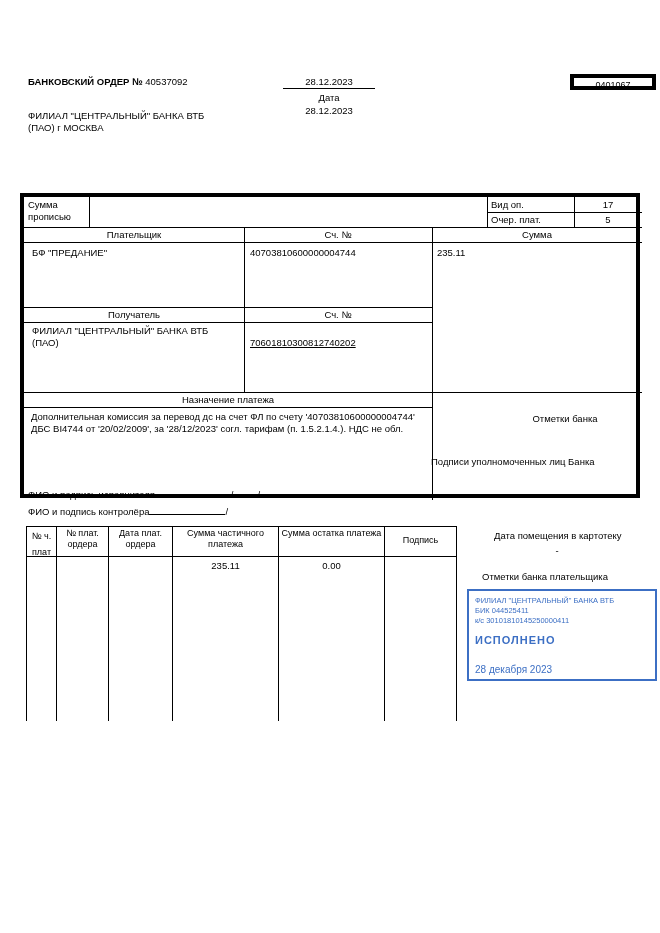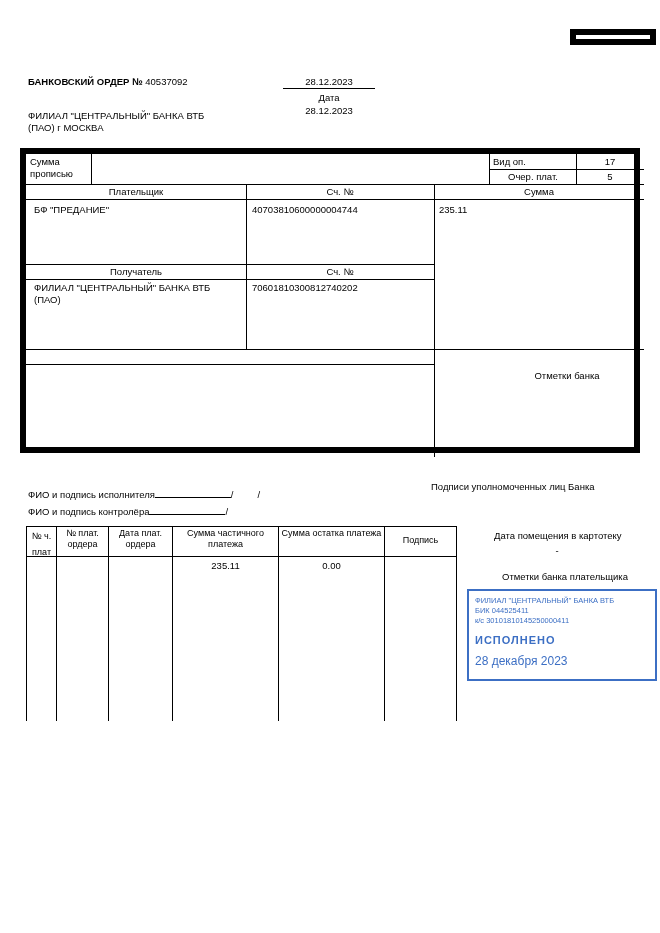--- a/index.html
+++ b/index.html
@@ -6,28 +6,28 @@
   .page {
     position:relative; width:660px; height:933px; background:#ffffff;
     font-family:"Liberation Sans", sans-serif; font-size:9.5px; color:#000;
     margin:0 auto; overflow:hidden;
   }
   .abs { position:absolute; }
   .lh { position:absolute; height:1px; background:#000; }
   .lv { position:absolute; width:1px; background:#000; }
   .center { text-align:center; }
   .bold { font-weight:bold; }
-  .box { box-sizing:border-box; border:6px solid #000000; }
+  .box { box-sizing:border-box; border:4px solid #000000;margin-top:45px; }
   .sig-line { display:inline-block; border-bottom:1px solid #000; height:10px; vertical-align:baseline; }
   .stamp {
     box-sizing:border-box; border:2px solid #3c6fc4; color:#3c6fc4;
     padding:5px 6px; font-size:7.5px; line-height:10px;
   }
   .stamp .status { font-size:11px; font-weight:bold; letter-spacing:1px; margin-top:9px; }
-  .stamp .sdate { margin-top:11px; font-size:12px; }
+  .stamp .sdate { margin-top:20px; font-size:10px; }
   .small { font-size:9px; }
 </style>
 </head>
 <body>
 
 <div class="page">
 
   <div class="abs box center small" style="left:570px;top:29px;width:86px;height:16px;line-height:14px;">
     <span>0401067</span>
   </div>
@@ -60,45 +60,47 @@
     <div class="lh" style="top:125px;left:0;width:408px;"></div>
     <div class="lh" style="top:195px;left:0;width:618px;"></div>
     <div class="lh" style="top:210px;left:0;width:408px;"></div>
 
     <div class="abs" style="left:4px;top:2px;line-height:12px;">
       <div>Сумма</div>
       <div>прописью</div>
     </div>
     <div class="abs" style="left:467px;top:2px;">Вид оп.</div>
     <div class="abs center" style="left:550px;top:2px;width:68px;">17</div>
-    <div class="abs" style="left:482px;top:17px;text-align:right;">Очер. плат.</div>
+    <div class="abs" style="left:467px;top:17px;text-align:right;">Очер. плат.</div>
     <div class="abs center" style="left:550px;top:17px;width:68px;">5</div>
 
     <div class="abs center" style="left:0;top:32px;width:220px;">Плательщик</div>
     <div class="abs center" style="left:220px;top:32px;width:188px;">Сч. №</div>
     <div class="abs center" style="left:408px;top:32px;width:210px;">Сумма</div>
 
     <div class="abs" style="left:8px;top:50px;width:205px;">БФ "ПРЕДАНИЕ"</div>
     <div class="abs" style="left:226px;top:50px;">40703810600000004744</div>
     <div class="abs" style="left:413px;top:50px;">235.11</div>
 
     <div class="abs center" style="left:0;top:112px;width:220px;">Получатель</div>
     <div class="abs center" style="left:220px;top:112px;width:188px;">Сч. №</div>
 
     <div class="abs" style="left:8px;top:128px;width:205px;line-height:12px;">
       <div>ФИЛИАЛ "ЦЕНТРАЛЬНЫЙ" БАНКА ВТБ</div>
       <div>(ПАО)</div>
     </div>
-    <div class="abs" style="left:226px;top:128px;">70601810300812740202</div>
+    <div class="abs" style="left:226px;top:140px;text-decoration:underline;">70601810300812740202</div>
 
+    <div class="abs center" style="left:0;top:197px;width:408px;">Назначение платежа</div>
+    <div class="abs" style="left:7px;top:214px;width:394px;line-height:11.5px;">Дополнительная комиссия за перевод дс на счет ФЛ по счету '40703810600000004744' ДБС BI4744 от '20/02/2009', за '28/12/2023' согл. тарифам (п. 1.5.2.1.4.). НДС не обл.</div>
 
     <div class="abs center" style="left:408px;top:216px;width:210px;padding-left:28px;">Отметки банка</div>
   </div>
 
-  <div class="abs" style="left:431px;top:481px;text-align:right;">Подписи уполномоченных лиц Банка</div>
+  <div class="abs" style="left:431px;top:456px;text-align:right;">Подписи уполномоченных лиц Банка</div>
 
   <div class="abs" style="left:28px;top:487px;">
     <span>ФИО и подпись исполнителя</span><span class="sig-line" style="width:76px;"></span><span>/</span><span style="display:inline-block;width:24px;"></span><span>/</span>
   </div>
   <div class="abs" style="left:28px;top:504px;">
     <span>ФИО и подпись контролёра</span><span class="sig-line" style="width:76px;"></span><span>/</span>
   </div>
 
   <div class="abs" style="left:26px;top:526px;width:430px;height:195px;">
 
@@ -119,21 +121,21 @@
     <div class="abs center small" style="left:147px;top:2px;width:105px;line-height:11px;">Сумма частичного платежа</div>
     <div class="abs center small" style="left:253px;top:2px;width:105px;line-height:11px;">Сумма остатка платежа</div>
     <div class="abs center small" style="left:359px;top:9px;width:71px;">Подпись</div>
 
     <div class="abs center" style="left:147px;top:34px;width:105px;">235.11</div>
     <div class="abs center" style="left:253px;top:34px;width:105px;">0.00</div>
   </div>
 
   <div class="abs" style="left:494px;top:530px;width:176px;">Дата помещения в картотеку</div>
   <div class="abs center" style="left:477px;top:545px;width:160px;">-</div>
-  <div class="abs" style="left:502px;top:571px;">Отметки банка плательщика</div>
+  <div class="abs" style="left:482px;top:571px;">Отметки банка плательщика</div>
 
   <div class="abs stamp" style="left:467px;top:589px;width:190px;height:92px;">
     <div>ФИЛИАЛ "ЦЕНТРАЛЬНЫЙ" БАНКА ВТБ</div>
     <div>БИК 044525411</div>
     <div>к/с 30101810145250000411</div>
     <div class="status">ИСПОЛНЕНО</div>
     <div class="sdate">28 декабря 2023</div>
   </div>
 
 </div>

